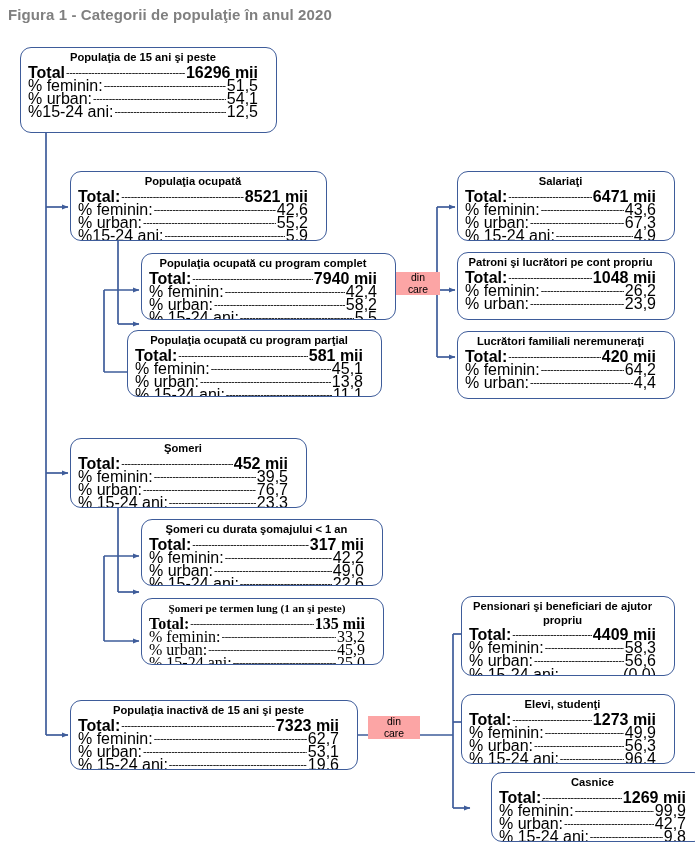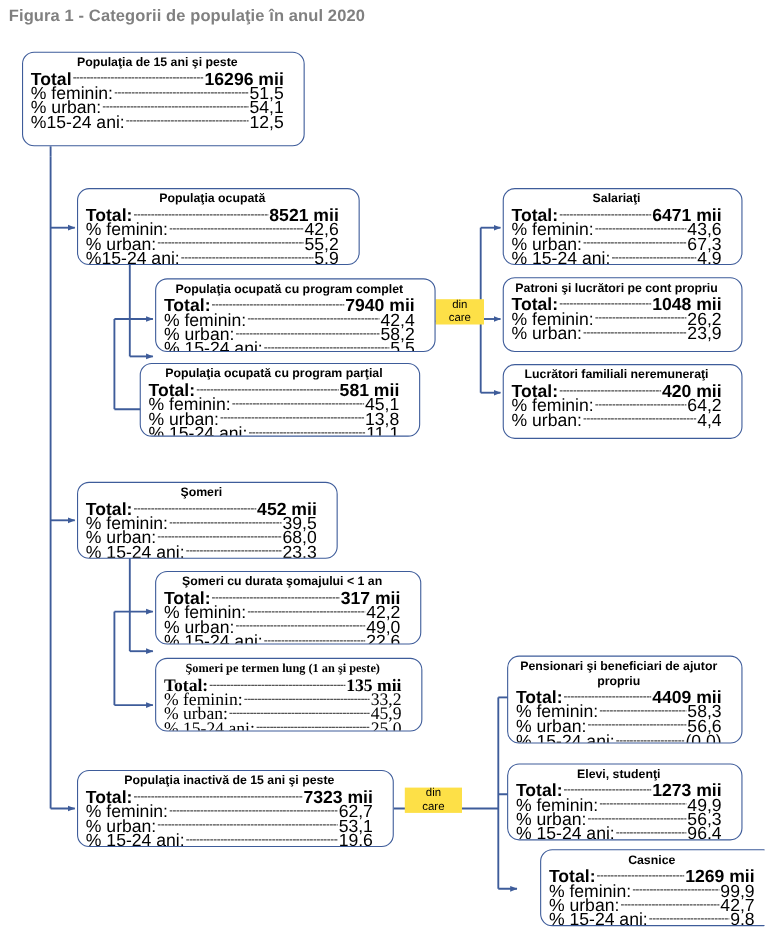--- a/index.html
+++ b/index.html
@@ -69,21 +69,21 @@
   .row .val{flex:0 0 auto;text-align:right;}
   .row .val.b{font-weight:bold;}
 
   
   .dincare{
     position:absolute;
     font-size:10.4px;
     line-height:11.5px;
     color:#000;
     text-align:center;
-    background:#fde047;
+    background:#fca5a5;
     padding:0 2px;
   }
   .dincare span{display:block;}
 </style>
 </head>
 <body>
 
 <div id="stage">
 
   <div class="fig-title">Figura 1 - Categorii de populaţie în anul 2020</div>
@@ -306,21 +306,21 @@
       <span class="val b">452 mii</span>
     </div>
     <div class="row">
       <span class="lbl">% feminin:</span>
       <span class="dots"></span>
       <span class="val">39,5</span>
     </div>
     <div class="row">
       <span class="lbl">% urban:</span>
       <span class="dots"></span>
-      <span class="val">68,0</span>
+      <span class="val">76,7</span>
     </div>
     <div class="row">
       <span class="lbl">% 15-24 ani:</span>
       <span class="dots"></span>
       <span class="val">23,3</span>
     </div>
   </div>
 
   <div class="box" style="left:141px;top:519px;width:242px;height:67px;">
     <span class="ttl">Şomeri cu durata şomajului &lt; 1 an</span>

